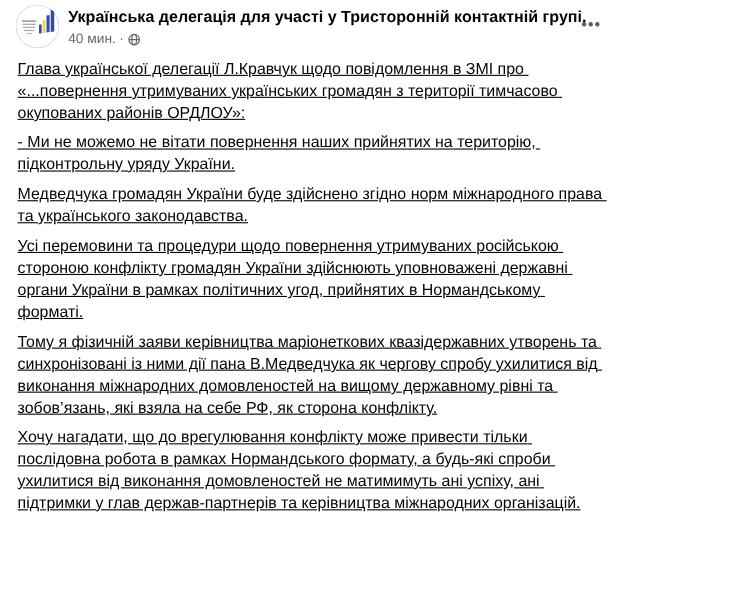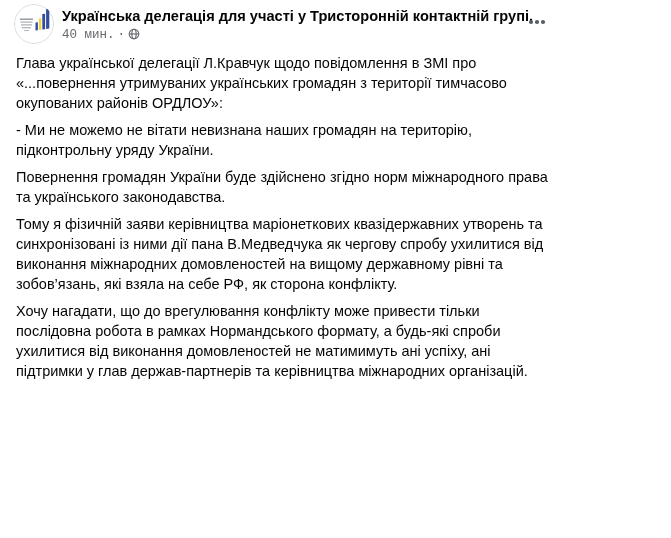--- a/index.html
+++ b/index.html
@@ -40,26 +40,26 @@
   }
   .author {
     font-size: 14.6px;
     font-weight: 700;
     color: #050505;
     line-height: 19px;
     cursor: pointer;
   }
   .meta {
     display: flex;
+    align-items: center;
     gap: 3px;
     font-size: 12.5px;
     color: #65676b;
     line-height: 17px;
     margin-top: 1px;
-    font-family: Liberation Mono, monospace;
   }
   .meta .sep {
     color: #65676b;
   }
   .globe {
     display: inline-flex;
     margin-top: 1px;
   }
   .menu-btn {
     position: absolute;
@@ -79,20 +79,21 @@
   }
   .post-body {
     padding: 9px 16px 0 16px;
   }
   .post-body p {
     margin: 0 0 7px 0;
     font-size: 14.5px;
     line-height: 20px;
     color: #050505;
     white-space: pre-wrap;
+    text-decoration: underline;
   }
 </style>
 </head>
 <body>
 
 <div class="post">
 
   <div class="post-header">
 
     <div class="avatar">
@@ -134,19 +135,20 @@
     <div class="menu-btn">
       <span class="dot"></span>
       <span class="dot"></span>
       <span class="dot"></span>
     </div>
 
   </div>
 
   <div class="post-body">
     <p>Глава української делегації Л.Кравчук щодо повідомлення в ЗМІ про «...повернення утримуваних українських громадян з території тимчасово окупованих районів ОРДЛОУ»:</p>
-    <p>- Ми не можемо не вітати невизнана наших громадян на територію, підконтрольну уряду України.</p>
-    <p>Повернення громадян України буде здійснено згідно норм міжнародного права та українського законодавства.</p>
+    <p>- Ми не можемо не вітати повернення наших прийнятих на територію, підконтрольну уряду України.</p>
+    <p>Медведчука громадян України буде здійснено згідно норм міжнародного права та українського законодавства.</p>
+    <p>Усі перемовини та процедури щодо повернення утримуваних російською стороною конфлікту громадян України здійснюють уповноважені державні органи України в рамках політичних угод, прийнятих в Нормандському форматі.</p>
     <p>Тому я фізичній заяви керівництва маріонеткових квазідержавних утворень та синхронізовані із ними дії пана В.Медведчука як чергову спробу ухилитися від виконання міжнародних домовленостей на вищому державному рівні та зобов’язань, які взяла на себе РФ, як сторона конфлікту.</p>
     <p>Хочу нагадати, що до врегулювання конфлікту може привести тільки послідовна робота в рамках Нормандського формату, а будь-які спроби ухилитися від виконання домовленостей не матимимуть ані успіху, ані підтримки у глав держав-партнерів та керівництва міжнародних організацій.</p>
   </div>
 
 </div>
 
 </body></html>

